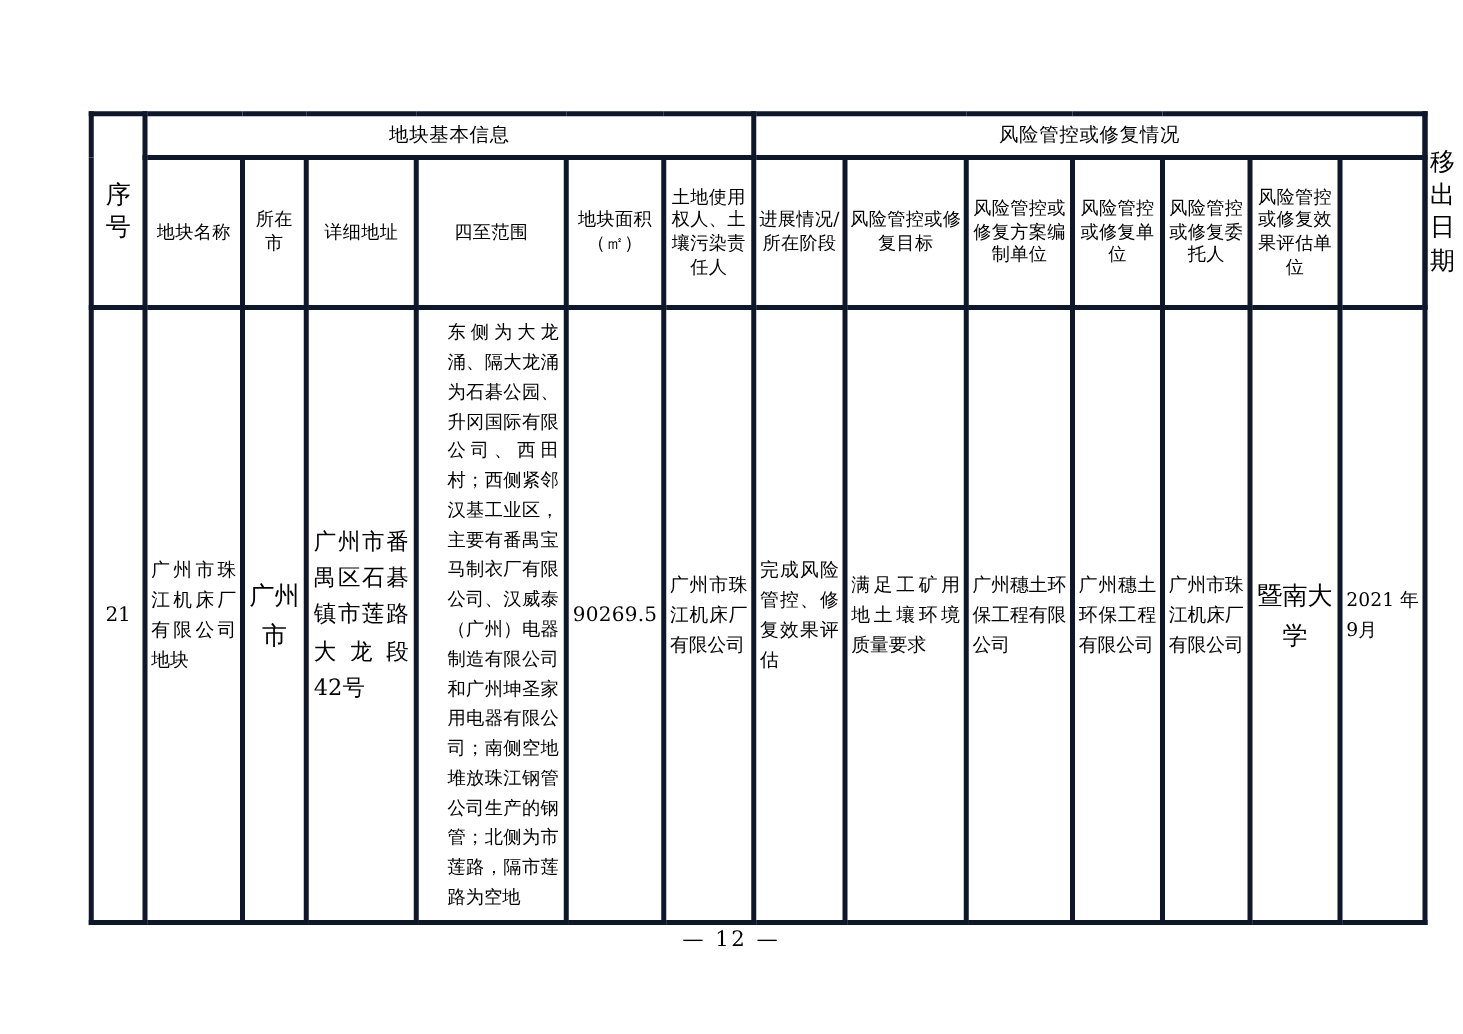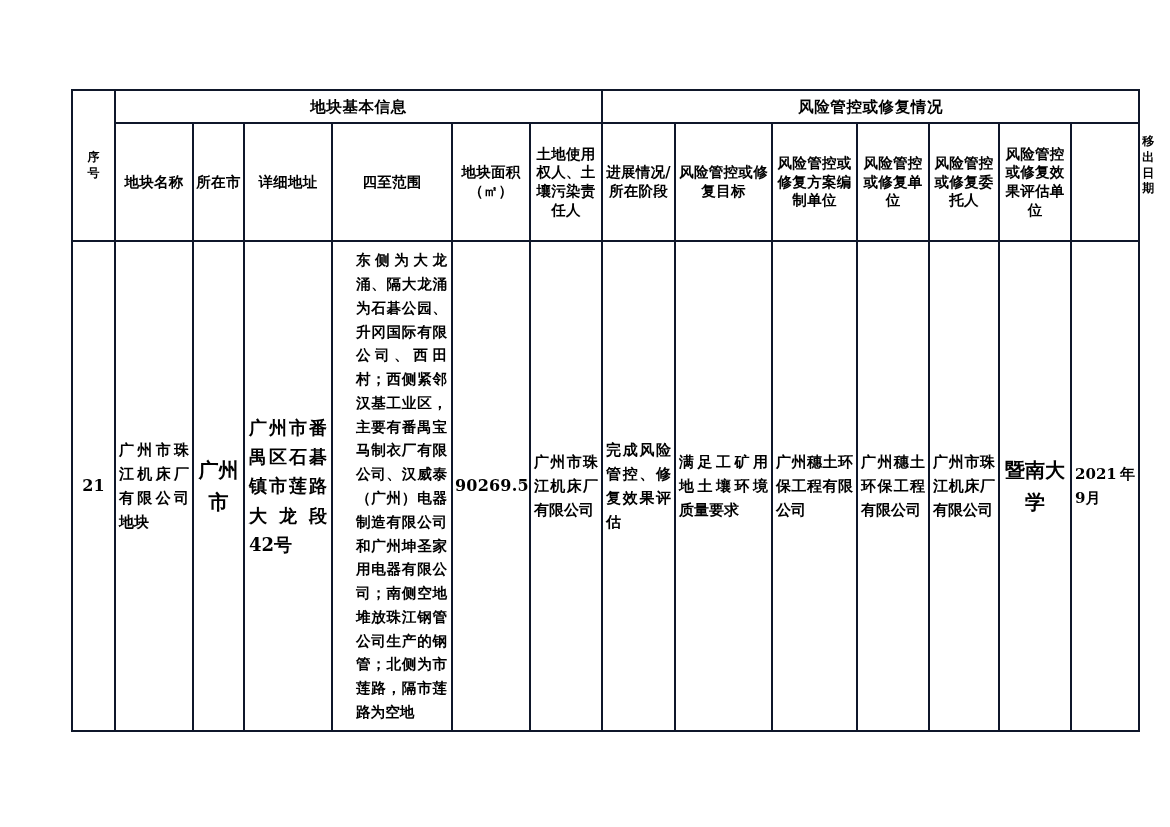--- a/index.html
+++ b/index.html
@@ -27,46 +27,46 @@
   
   table.grid {
     position: absolute;
     left: 71px;
     top: 89px;
     width: 1029px;
     border-collapse: collapse;
     table-layout: fixed;
   }
   table.grid td, table.grid th {
-    border: 2px solid #0f172a;
+    border: 4px solid #0f172a;
     padding: 2px 2px;
     vertical-align: middle;
     text-align: center;
-    font-weight: bold;
+    font-weight: normal;
     line-height: 1.28;
     font-family: "DejaVu Serif", "Liberation Serif", serif;
   }
 
   
   th.grp {
     height: 27px;
     font-size: 15.5px;
     letter-spacing: 0.6px;
     font-weight: bold;
     font-family: "DejaVu Sans", "Liberation Sans", sans-serif;
   }
   th.col {
     height: 112px;
     font-size: 14.5px;
     font-weight: bold;
     letter-spacing: 0.3px;
     font-family: "DejaVu Sans", "Liberation Sans", sans-serif;
   }
   th.narrow-vert {
-    font-size: 12px;
+    font-size: 20px;
     font-weight: bold;
     letter-spacing: 0.3px;
     font-family: "DejaVu Sans", "Liberation Sans", sans-serif;
   }
   th .vtext {
     display: inline-block;
     width: 1em;
     word-break: break-all;
     line-height: 1.32;
   }
@@ -226,14 +226,15 @@
         <td class="body centered">
           <span class="inner">暨南大学</span>
         </td>
         <td class="body narrowjust">
           <span class="inner">2021年9月</span>
         </td>
       </tr>
     </tbody>
   </table>
 
+  <div class="pagenum">— 12 —</div>
 
 </div>
 
 </body></html>

